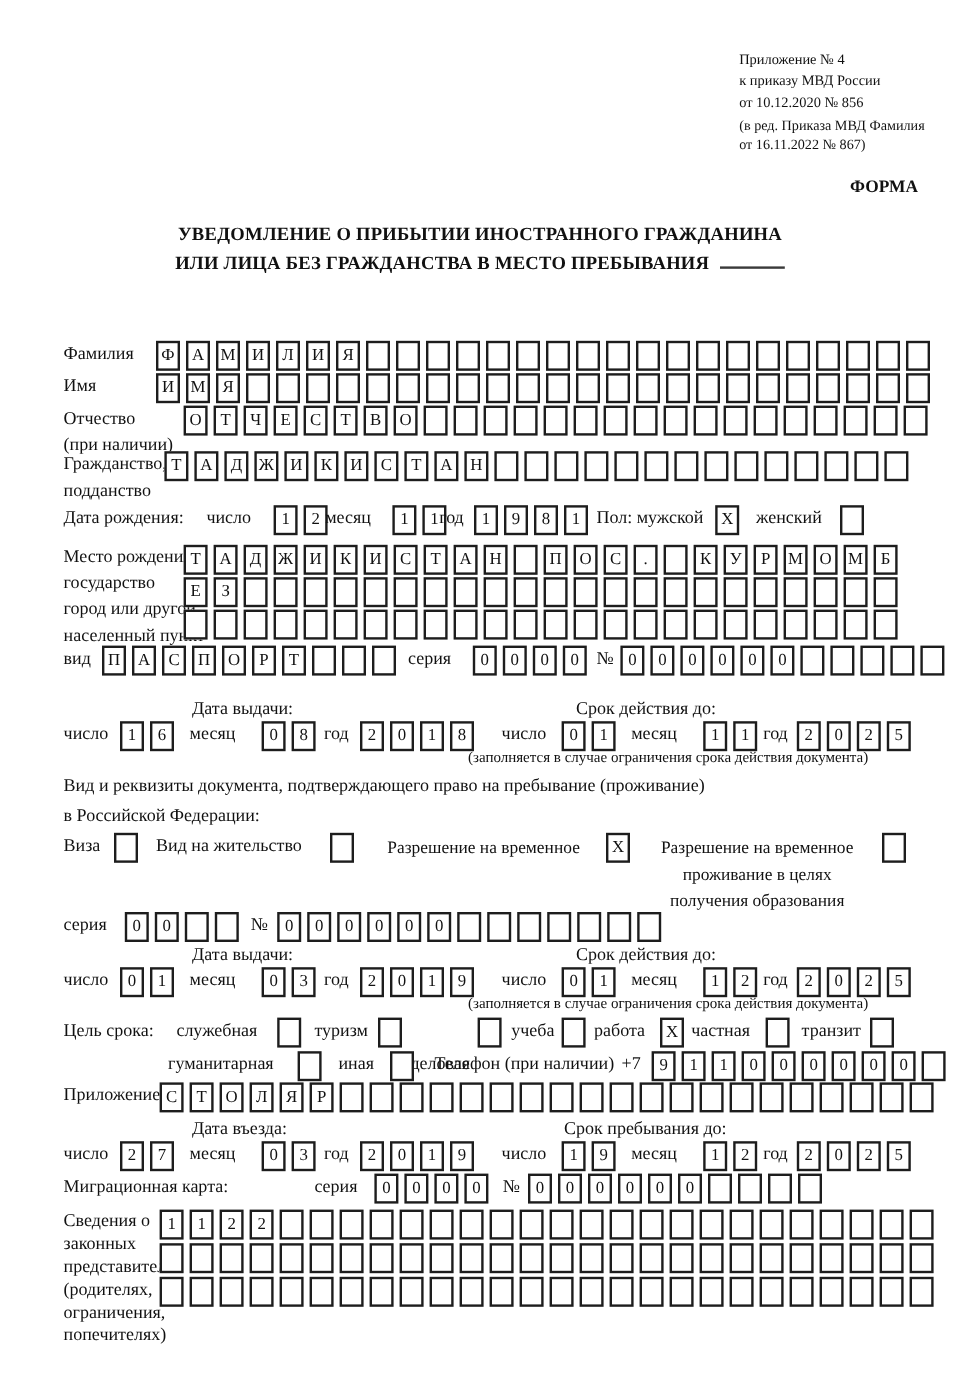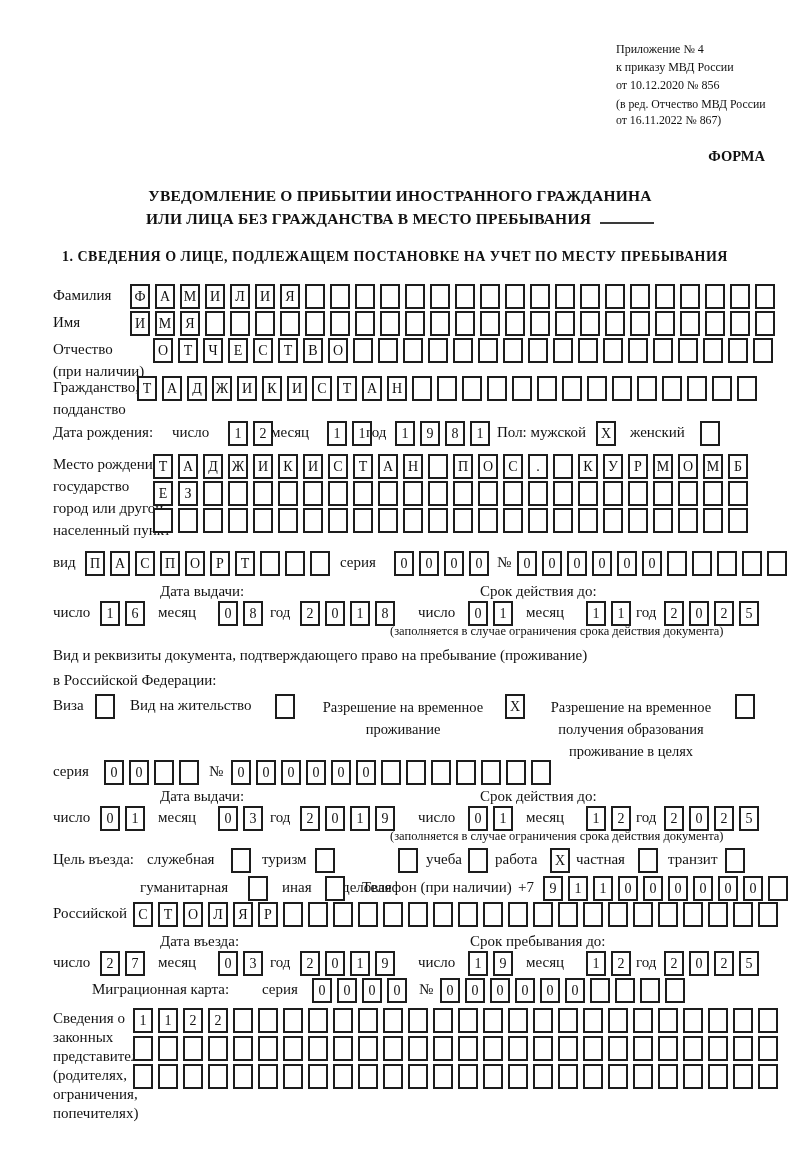--- a/index.html
+++ b/index.html
@@ -30,31 +30,30 @@
 <body>
 
 <div class="page">
 
   <div class="abs hdr" style="left:616px;top:40px;">
     <div>Приложение № 4</div>
     <div>к приказу МВД России</div>
     <div>от 10.12.2020 № 856</div>
   </div>
   <div class="abs hdr-small" style="left:616px;top:97px;">
-    <div>(в ред. Отчество МВД России</div>
+    <div>(в ред. Приказа МВД Фамилия</div>
     <div>от 16.11.2022 № 867)</div>
   </div>
   <div class="abs b" style="left:616px;top:148px;width:149px;text-align:right;font-size:14.5px;">ФОРМА</div>
 
   <div class="abs title" style="left:0;top:184px;width:800px;">
     <div>УВЕДОМЛЕНИЕ О ПРИБЫТИИ ИНОСТРАННОГО ГРАЖДАНИНА</div>
     <div><span>ИЛИ ЛИЦА БЕЗ ГРАЖДАНСТВА В МЕСТО ПРЕБЫВАНИЯ</span><span class="blank-line"></span></div>
   </div>
 
-  <div class="abs sect" style="left:62px;top:249px;">1. СВЕДЕНИЯ О ЛИЦЕ, ПОДЛЕЖАЩЕМ ПОСТАНОВКЕ НА УЧЕТ ПО МЕСТУ ПРЕБЫВАНИЯ</div>
 
   <div class="row" style="top:284px;height:26px;text-decoration:underline;">
     <span class="lbl" style="left:53px;top:3px;">Фамилия</span>
     <span class="cells" style="left:130px;top:0;">
         <span class="cell">Ф</span>
         <span class="cell">А</span>
         <span class="cell">М</span>
         <span class="cell">И</span>
         <span class="cell">Л</span>
         <span class="cell">И</span>
@@ -285,21 +284,21 @@
         <span class="cell"></span>
         <span class="cell"></span>
         <span class="cell"></span>
         <span class="cell"></span>
         <span class="cell"></span>
         <span class="cell"></span>
       </span>
   </div>
 
 
-  <div class="row" style="top:551px;height:26px;text-align:center;">
+  <div class="row" style="top:538px;height:26px;text-align:center;">
     <span class="lbl" style="left:53px;top:3px;">вид</span>
     <span class="cells" style="left:85px;top:0;">
         <span class="cell">П</span>
         <span class="cell">А</span>
         <span class="cell">С</span>
         <span class="cell">П</span>
         <span class="cell">О</span>
         <span class="cell">Р</span>
         <span class="cell">Т</span>
         <span class="cell"></span>
@@ -380,29 +379,28 @@
     <span class="lbl" style="left:53px;top:3px;">Виза</span>
     <span class="cells" style="left:95px;top:0;">
         <span class="cell"></span>
       </span>
     <span class="lbl" style="left:130px;top:3px;">Вид на жительство</span>
     <span class="cells" style="left:275px;top:0;">
         <span class="cell"></span>
       </span>
     <span class="cblock" style="left:313px;top:2px;width:180px;">
       <span style="display:block;">Разрешение на временное</span>
-      <span style="display:block;">проживание</span>
     </span>
     <span class="cells" style="left:505px;top:0;">
         <span class="cell">X</span>
       </span>
     <span class="cblock" style="left:540px;top:2px;width:182px;">
       <span style="display:block;">Разрешение на временное</span>
+      <span style="display:block;">проживание в целях</span>
       <span style="display:block;">получения образования</span>
-      <span style="display:block;">проживание в целях</span>
     </span>
     <span class="cells" style="left:735px;top:0;">
         <span class="cell"></span>
       </span>
   </div>
 
   <div class="row" style="top:760px;height:26px;">
     <span class="lbl" style="left:53px;top:3px;">серия</span>
     <span class="cells" style="left:104px;top:0;">
         <span class="cell">0</span>
@@ -466,21 +464,21 @@
         <span class="cell">2</span>
         <span class="cell">0</span>
         <span class="cell">2</span>
         <span class="cell">5</span>
       </span>
   </div>
 
   <div class="note" style="left:390px;top:829px;">(заполняется в случае ограничения срока действия документа)</div>
 
   <div class="row" style="top:848px;height:26px;">
-    <span class="lbl" style="left:53px;top:3px;">Цель въезда:</span>
+    <span class="lbl" style="left:53px;top:3px;">Цель срока:</span>
     <span class="lbl" style="left:147px;top:3px;">служебная</span>
     <span class="cells" style="left:231px;top:0;">
         <span class="cell"></span>
       </span>
     <span class="lbl" style="left:262px;top:3px;">туризм</span>
     <span class="cells" style="left:315px;top:0;">
         <span class="cell"></span>
       </span>
     <span class="lbl" style="left:342px;top:3px;margin-top:28px;">деловая</span>
     <span class="cells" style="left:398px;top:0;">
@@ -523,21 +521,21 @@
         <span class="cell">0</span>
         <span class="cell">0</span>
         <span class="cell">0</span>
         <span class="cell">0</span>
         <span class="cell">0</span>
         <span class="cell"></span>
       </span>
   </div>
 
   <div class="row" style="top:902px;height:26px;">
-    <span class="lbl" style="left:53px;top:3px;">Российской</span>
+    <span class="lbl" style="left:53px;top:3px;">Приложение</span>
     <span class="cells" style="left:133px;top:0;">
         <span class="cell">С</span>
         <span class="cell">Т</span>
         <span class="cell">О</span>
         <span class="cell">Л</span>
         <span class="cell">Я</span>
         <span class="cell">Р</span>
         <span class="cell"></span>
         <span class="cell"></span>
         <span class="cell"></span>
@@ -597,21 +595,21 @@
     <span class="lbl" style="left:636px;top:3px;">год</span>
     <span class="cells" style="left:664px;top:0;">
         <span class="cell">2</span>
         <span class="cell">0</span>
         <span class="cell">2</span>
         <span class="cell">5</span>
       </span>
   </div>
 
   <div class="row" style="top:978px;height:26px;">
-    <span class="lbl" style="left:53px;top:3px;margin-left:39px;">Миграционная карта:</span>
+    <span class="lbl" style="left:53px;top:3px;">Миграционная карта:</span>
     <span class="lbl" style="left:262px;top:3px;">серия</span>
     <span class="cells" style="left:312px;top:0;">
         <span class="cell">0</span>
         <span class="cell">0</span>
         <span class="cell">0</span>
         <span class="cell">0</span>
       </span>
     <span class="lbl" style="left:419px;top:3px;">№</span>
     <span class="cells" style="left:440px;top:0;">
         <span class="cell">0</span>

